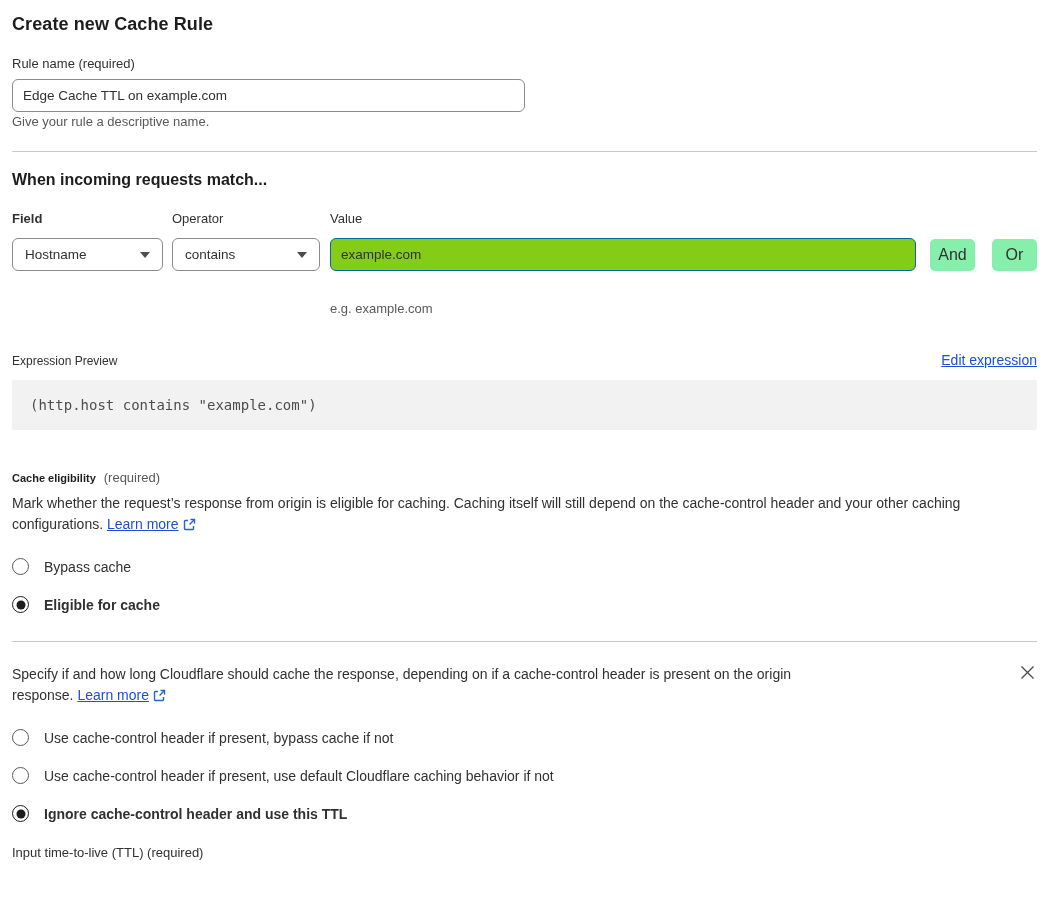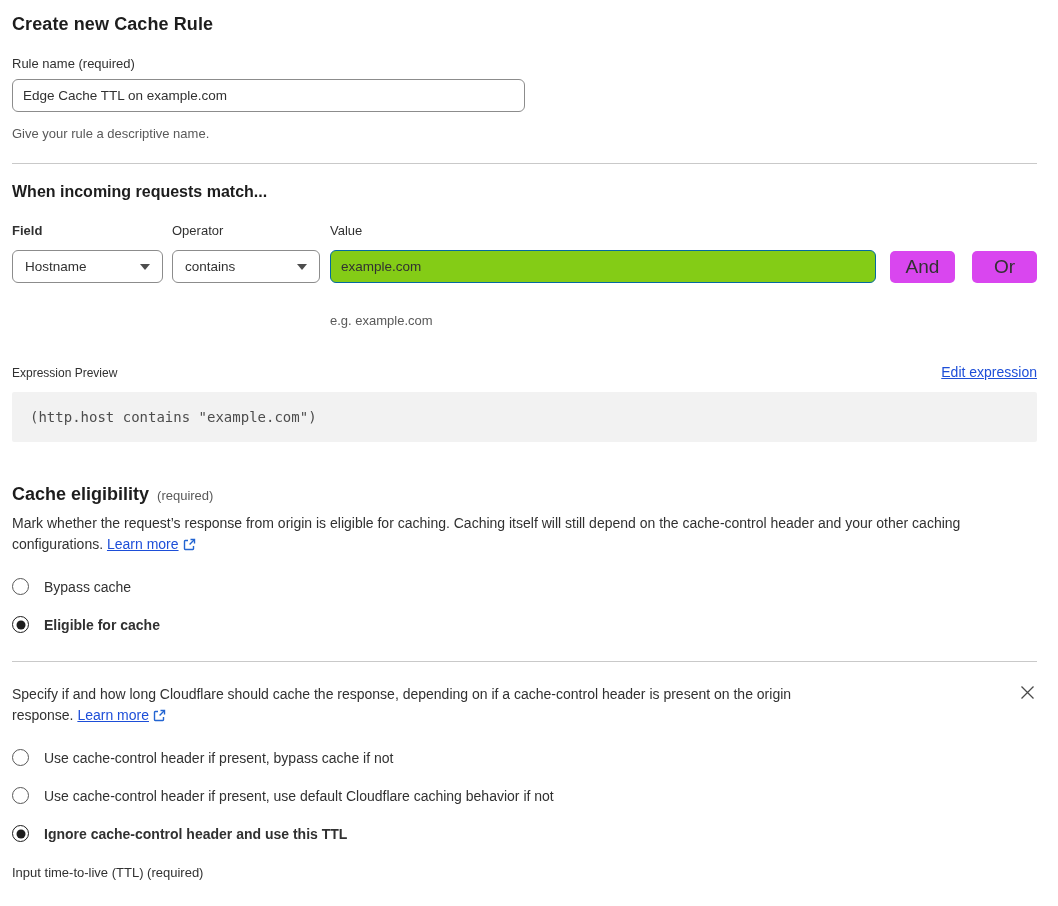--- a/index.html
+++ b/index.html
@@ -9,21 +9,21 @@
     font-family: "Liberation Sans", sans-serif;
     color: #313131;
     font-size: 14px;
     overflow: hidden;
   }
   .container { margin: 0 21px 0 12px; padding-top: 14px; }
 
   h1.page-title { font-size: 18px; font-weight: 700; color: #1d1d1d; letter-spacing: .1px; }
 
   .field-label { font-size: 13px; color: #313131; margin-bottom: 8px; display: block; }
-  .help-text { font-size: 13px; color: #595959; margin-top: 14px; }
+  .help-text { font-size: 13px; color: #595959; margin-top: 2px; }
 
   .text-input {
     height: 33px; border: 1px solid #8c8c8c; border-radius: 6px;
     padding: 0 10px; font-size: 13.5px; color: #313131; background: #fff;
     font-family: "Liberation Sans", sans-serif; outline: none; display: block; width: 100%;
   }
   .rule-name-wrap { margin-top: 21px; }
   .rule-name-wrap .text-input { width: 513px; }
 
   .divider { border: none; border-top: 1px solid #c9c9c9; margin: 22px 0 0 0; }
@@ -47,42 +47,42 @@
   .w-operator { width: 148px; margin-left: 9px; }
   .lbl-field { width: 160px; font-weight: bold; }
   .lbl-operator { width: 158px; }
 
   .value-col { flex: 1; margin-left: 10px; }
   .value-input {
     background: #84cc16; border: 1px solid #0369a1;
     height: 33px; width: 100%;
   }
   .btn-gray {
-    height: 32px; width: 65px; border: none; border-radius: 5px;
-    background: #d946ef; color: #313131; font-size: 19px;
+    height: 32px; width: 45px; border: none; border-radius: 5px;
+    background: #86efac; color: #313131; font-size: 16px;
     font-family: "Liberation Sans", sans-serif; cursor: pointer;
   }
   .btn-and { margin-left: 14px; }
   .btn-or { margin-left: 17px; }
 
   .expr-row { display: flex; justify-content: space-between; align-items: flex-end; margin-top: 36px; }
   .expr-label { font-size: 12px; color: #313131; }
   a.link { color: #1d4ed8; text-decoration: underline; font-size: 14px; cursor: pointer; }
 
   .code-block {
     margin-top: 12px; background: #f2f2f2; border-radius: 2px;
     height: 50px; display: flex; align-items: center; padding: 0 18px;
     font-family: "DejaVu Sans Mono", monospace; font-size: 14px; color: #4d4d4d;
   }
 
   .then-heading { margin-top: 23px; }
 
   .sub-section { margin-top: 22px; position: relative; }
   .sub-title-row { display: flex; align-items: baseline; gap: 8px; }
-  .sub-title { font-size: 18px; font-weight: 700; color: #1d1d1d; margin-top: 20px; }
+  .sub-title { font-size: 11px; font-weight: 700; color: #1d1d1d; margin-top: 20px; }
   .sub-badge { font-size: 13px; color: #595959; }
   .sub-desc { font-size: 14px; color: #313131; line-height: 21px; margin-top: 8px; }
   .sub-desc .inline-link { font-size: 14px; }
   .ext-icon { display: inline-block; vertical-align: -2px; margin-left: 4px; }
 
   .radio-row { display: flex; align-items: center; gap: 15px; margin-top: 21px; cursor: pointer; }
   .radio {
     width: 17px; height: 17px; border-radius: 50%;
     border: 1.5px solid #595959; background: #fff; position: relative; flex-shrink: 0;
   }

